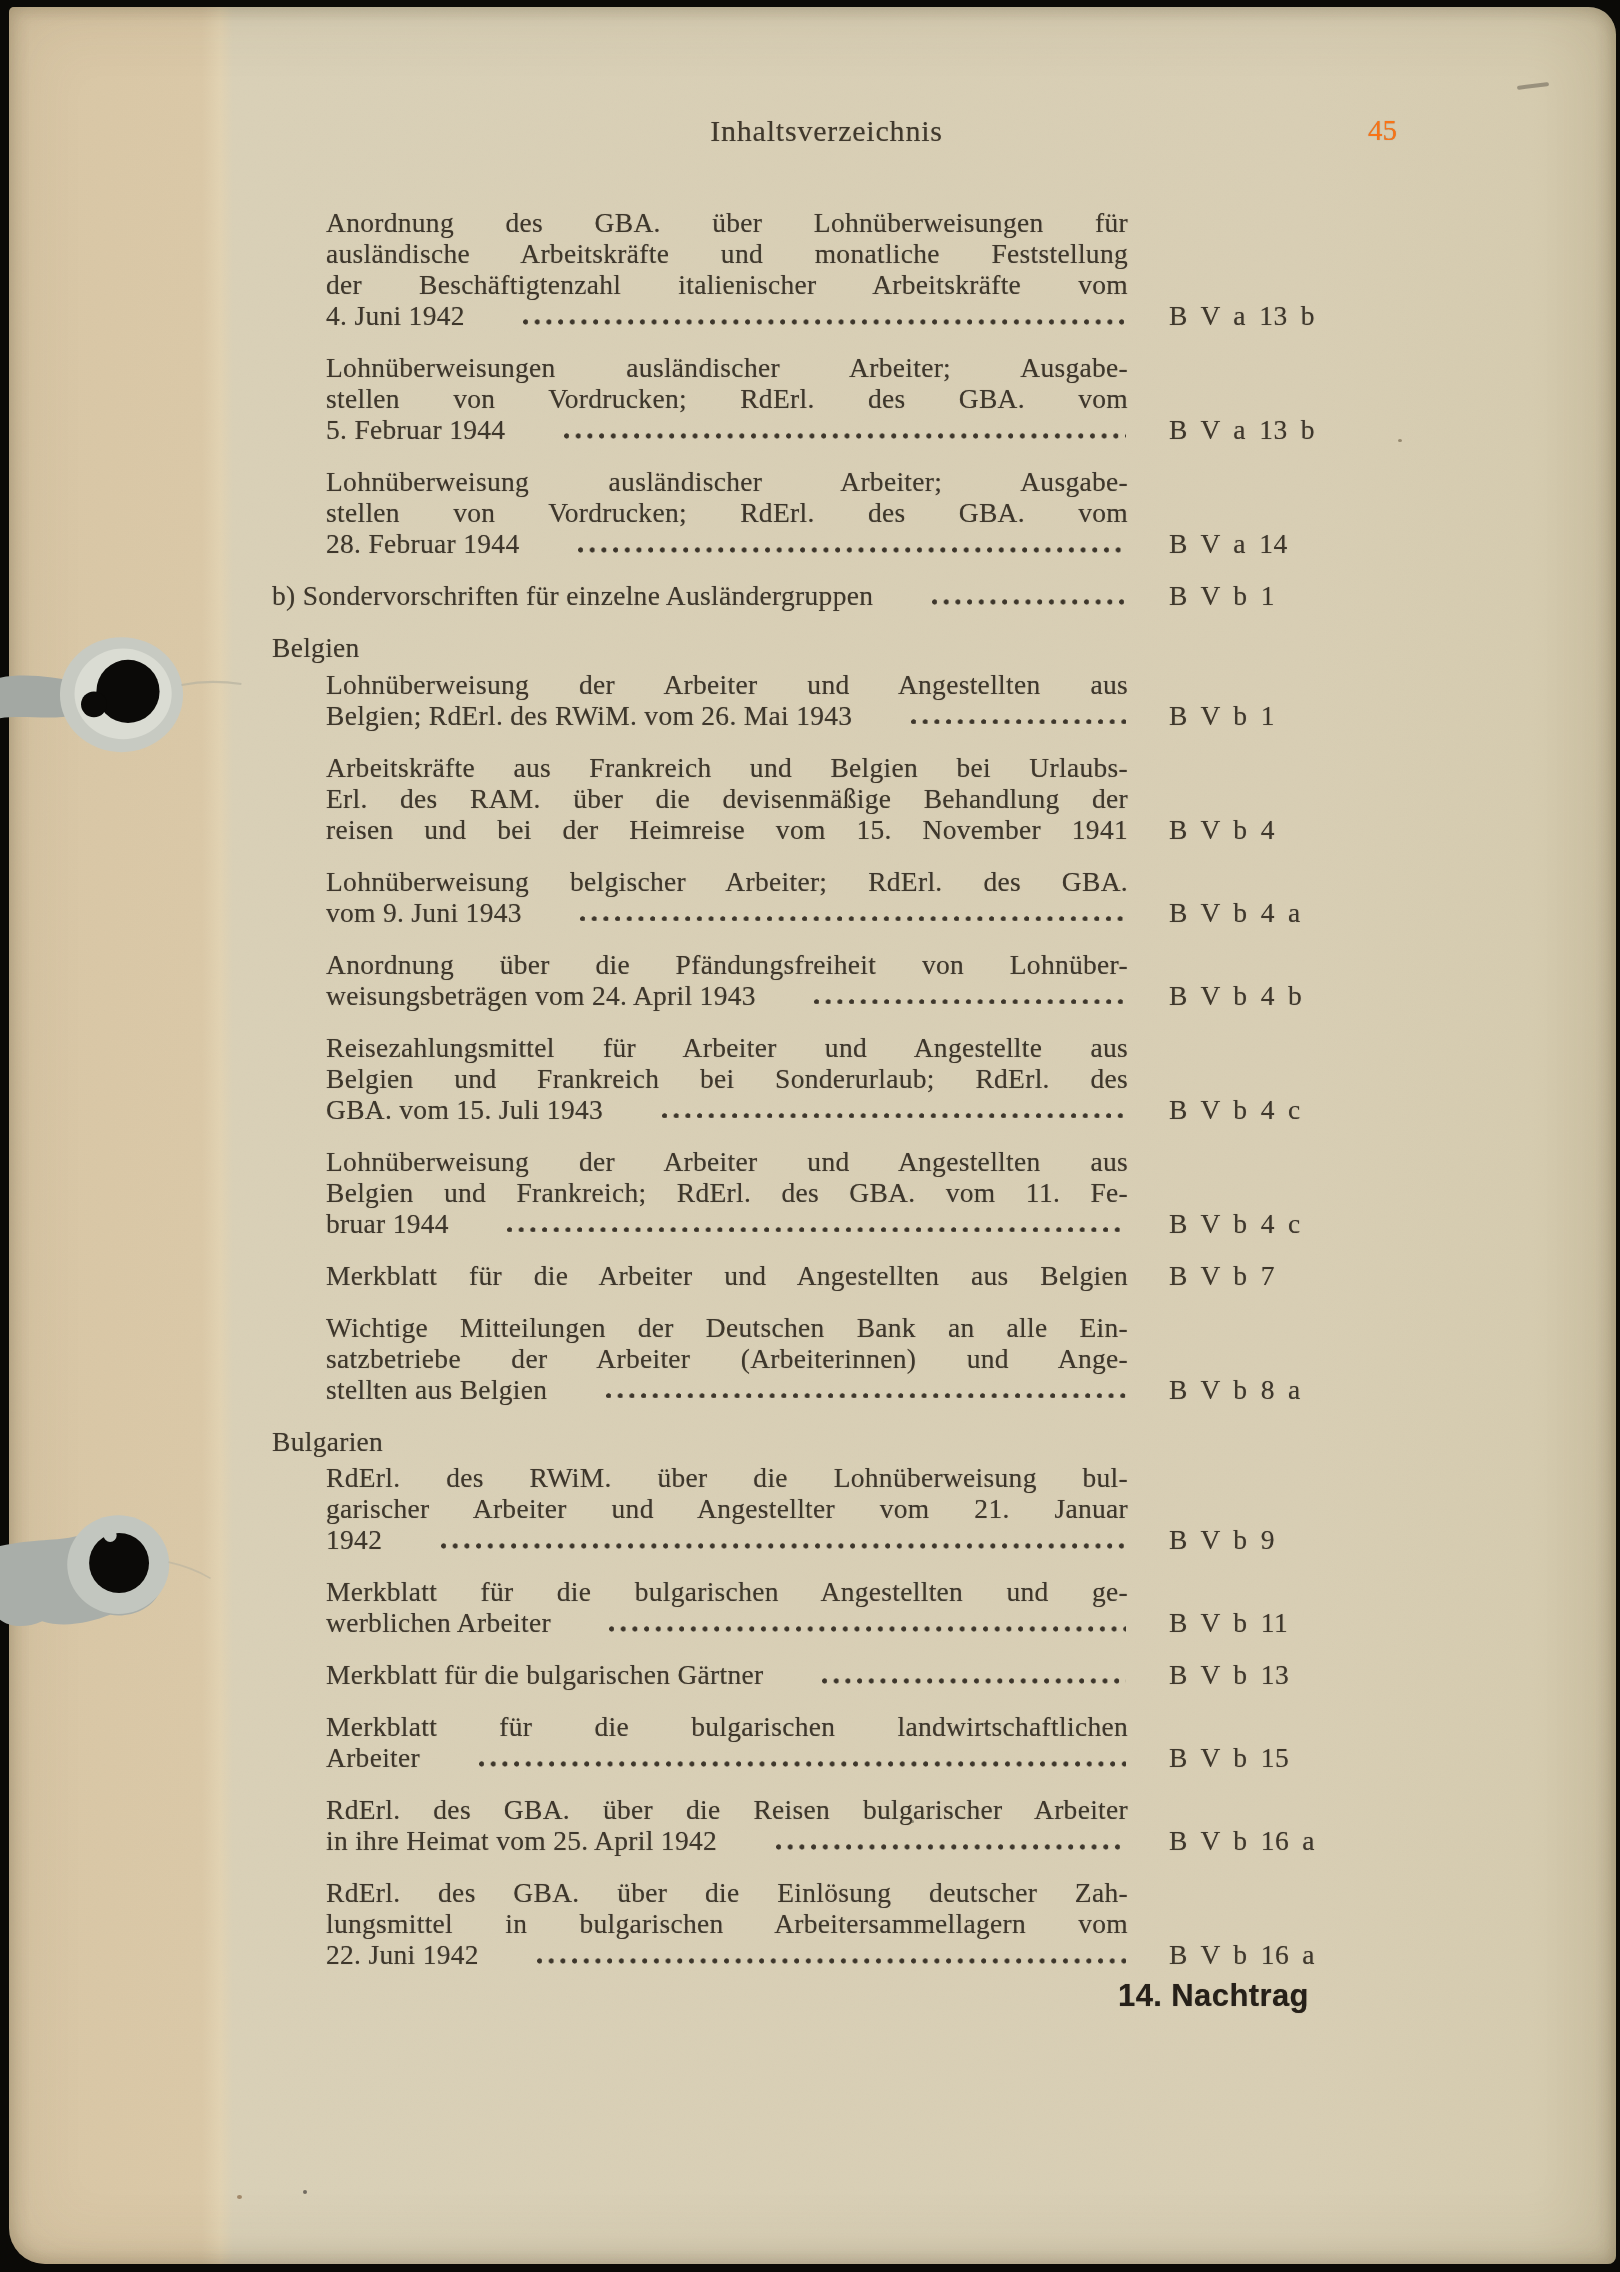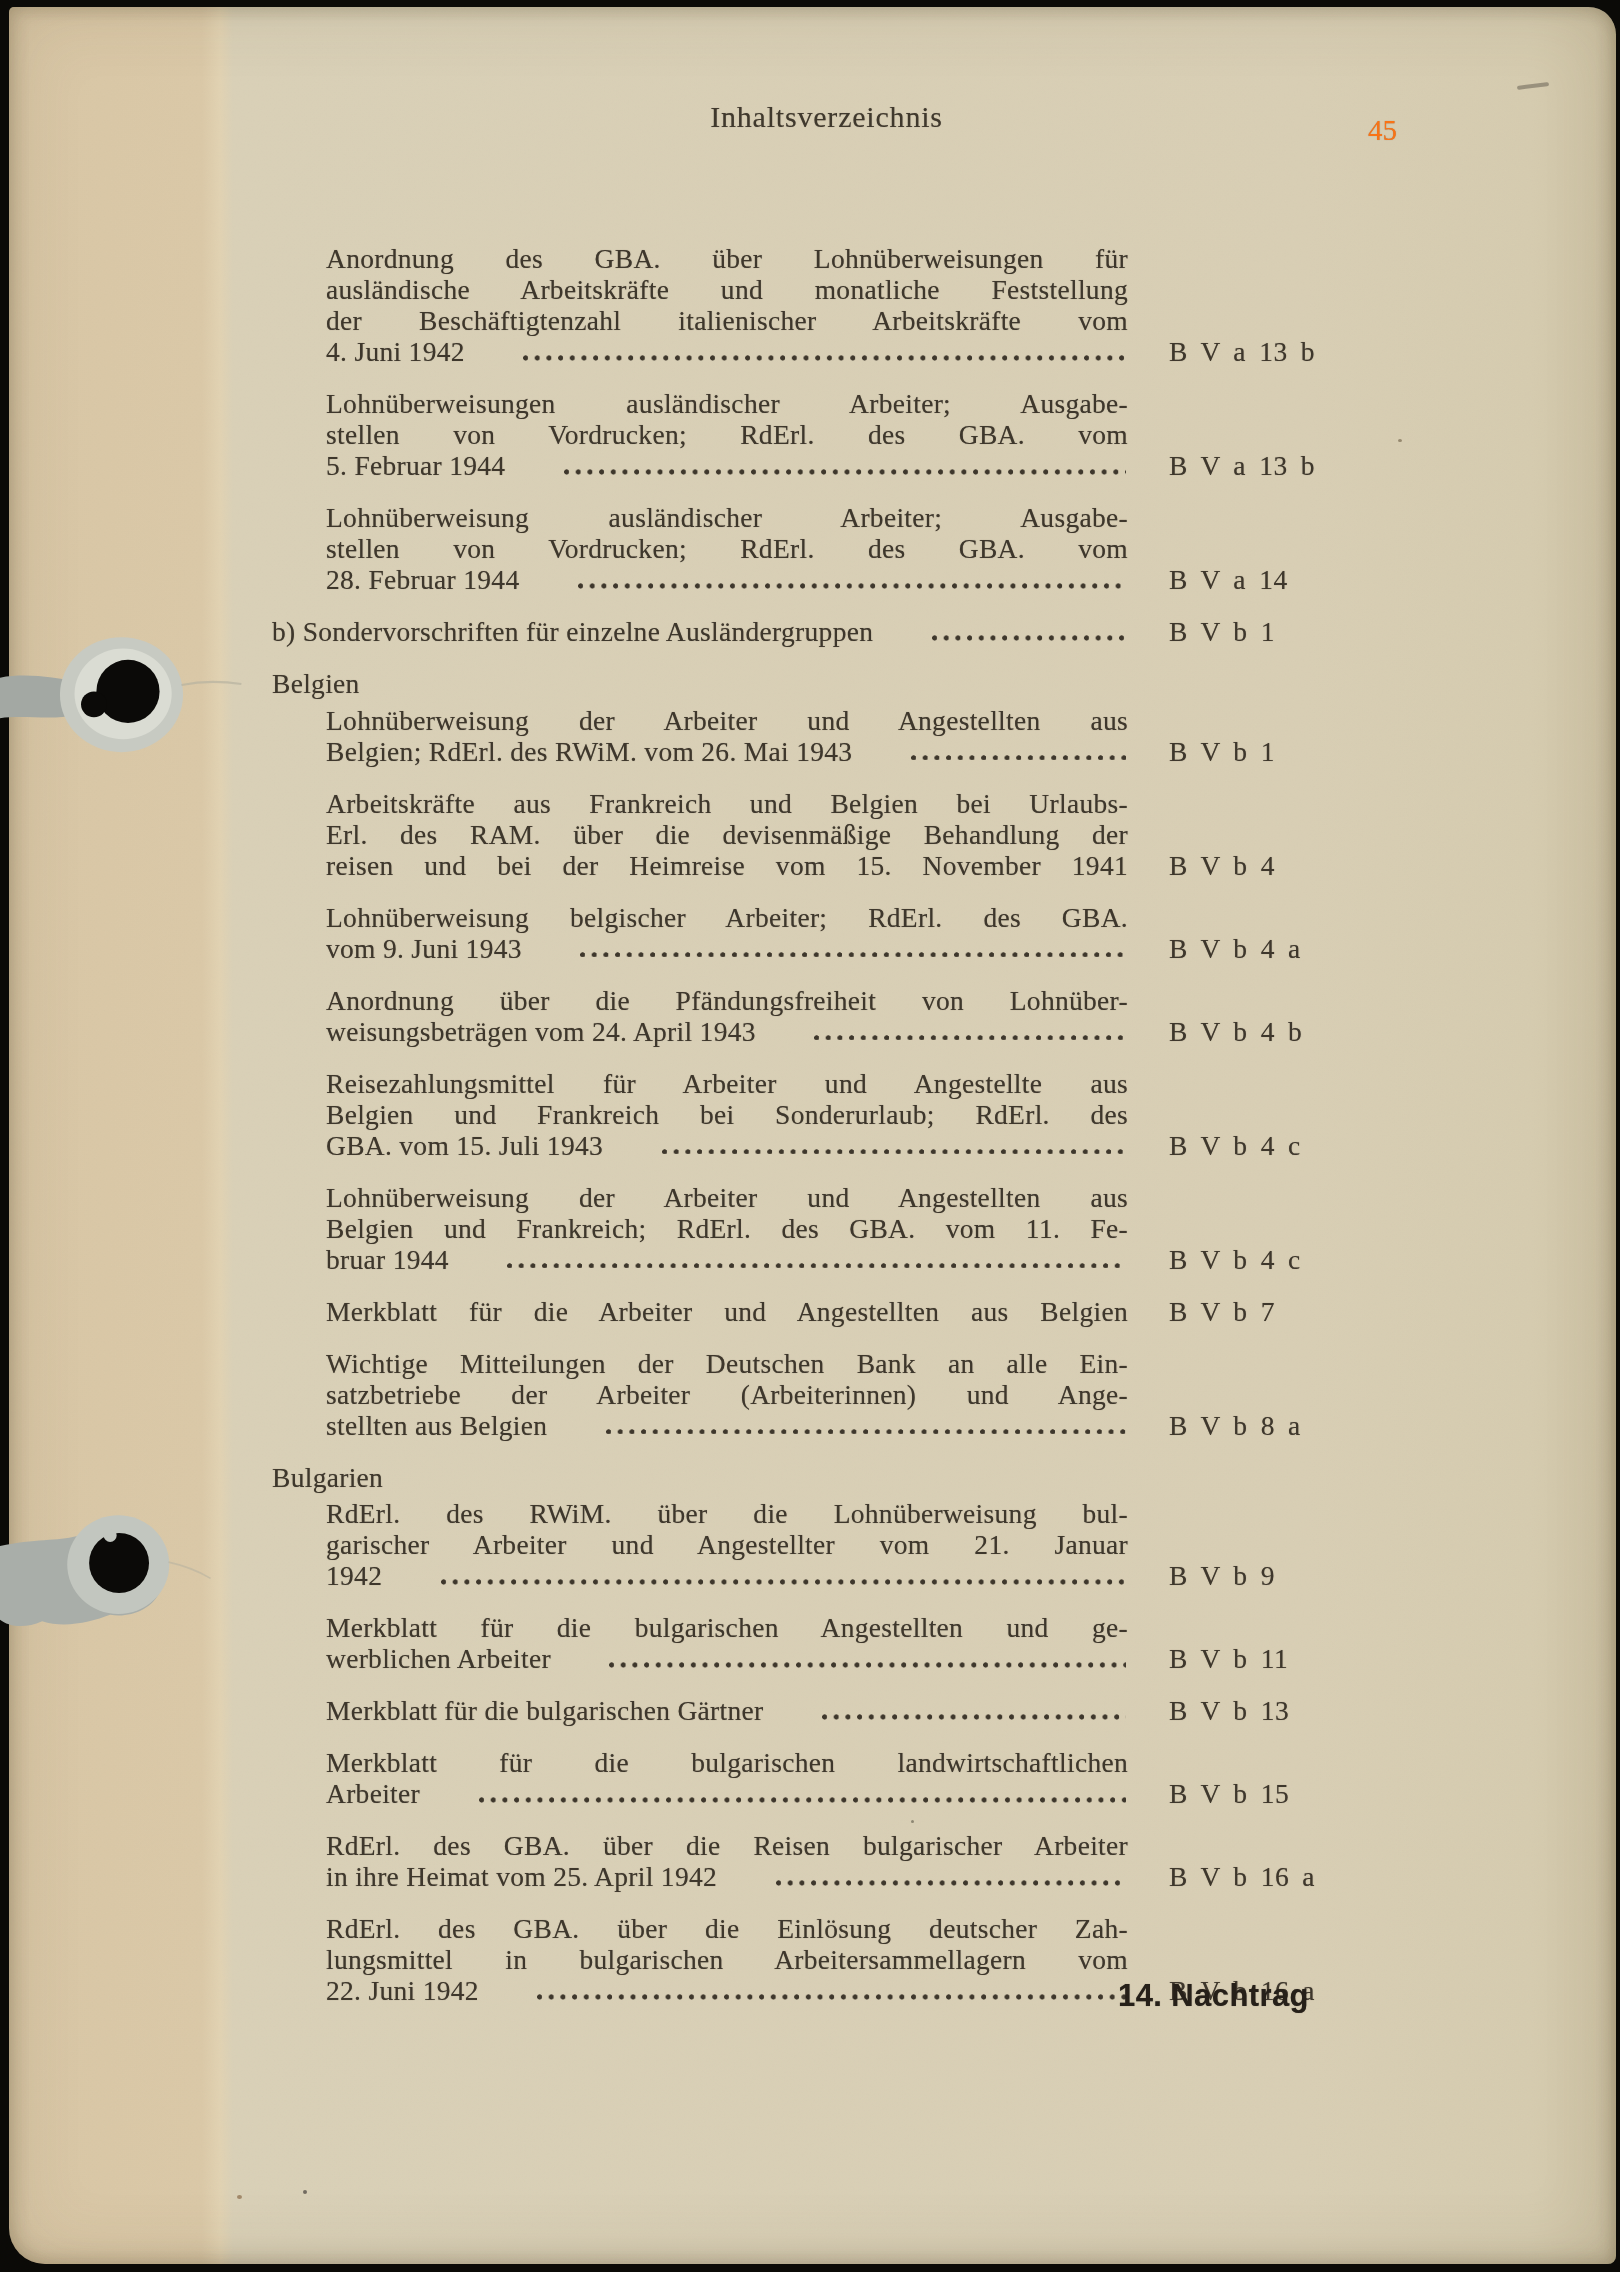--- a/index.html
+++ b/index.html
@@ -16,34 +16,33 @@
       #d9c7a6 0px,#dbc9a8 193px,#e2d3b3 211px,#dad1b8 224px,
       #d9cfb5 1296px,#d6ccb0 1523px,#cfc4a6 1596px,#cabf9f 100%);
     box-shadow:inset 0 0 73px rgba(92,74,44,.16),
                inset -4.9px 0 14.6px rgba(70,55,30,.12),
                inset 0 -6.5px 21px rgba(70,55,30,.14),
                inset 6.5px 4.9px 16px rgba(70,55,30,.10);
   }
   .grain{position:absolute;left:9px;top:6.5px;width:1607px;height:2257px;
     border-radius:4.9px 27.5px 8px 36px;opacity:.5;pointer-events:none;}
   .doc-title{
-    position:absolute;left:616px;top:100px;width:421px;
+    position:absolute;left:616px;top:114px;width:421px;
     font-size:30px;line-height:34px;text-align:center;letter-spacing:0.8px;
     color:#40392d;text-shadow:0 0 0.8px rgba(62,54,44,.45);
   }
   .page-number{
     position:absolute;left:1368px;top:113px;width:73px;
     font-size:29px;line-height:34px;color:#f97316;
     text-shadow:0 0 0.8px rgba(62,54,44,.45);
   }
   .toc{
     position:absolute;left:272px;top:207px;width:856px;
     font-size:27.5px;line-height:31px;letter-spacing:0.3px;color:#3e372c;
     text-shadow:0 0 0.8px rgba(62,54,44,.5);
-    margin-top:36px;
   }
   .toc-item{position:relative;margin:0 0 21px 0;}
   .toc-item.entry{padding-left:54px;}
   .toc-item.section{padding-left:0;text-align:center;}
   .toc-heading{margin:0 0 5.7px 0;}
   .ln.just{text-align:justify;text-align-last:justify;}
   .ln.last{display:flex;gap:48px;}
   .ln.last .t{white-space:nowrap;}
   .dots{flex:1 1 auto;min-width:19.4px;position:relative;}
   .dots::after{

